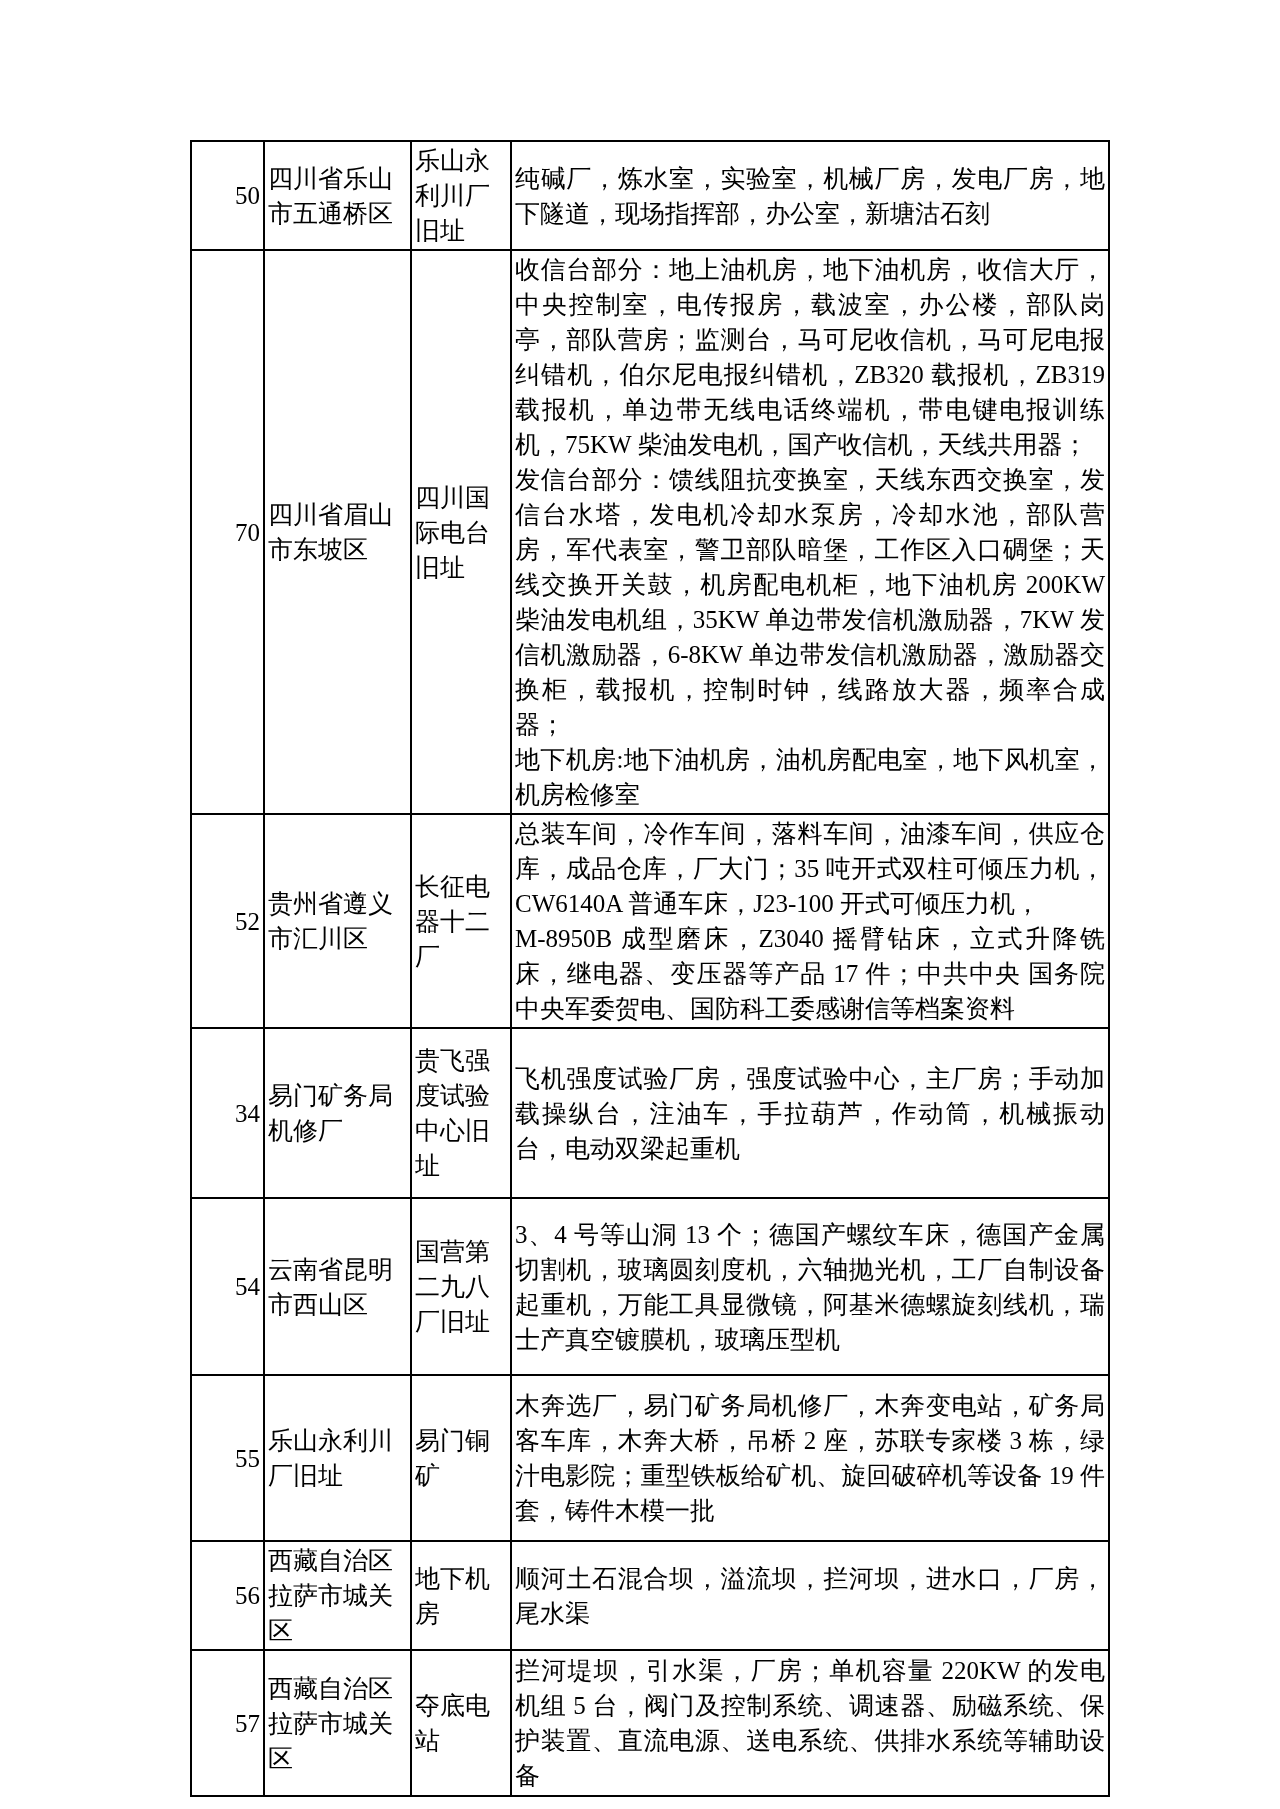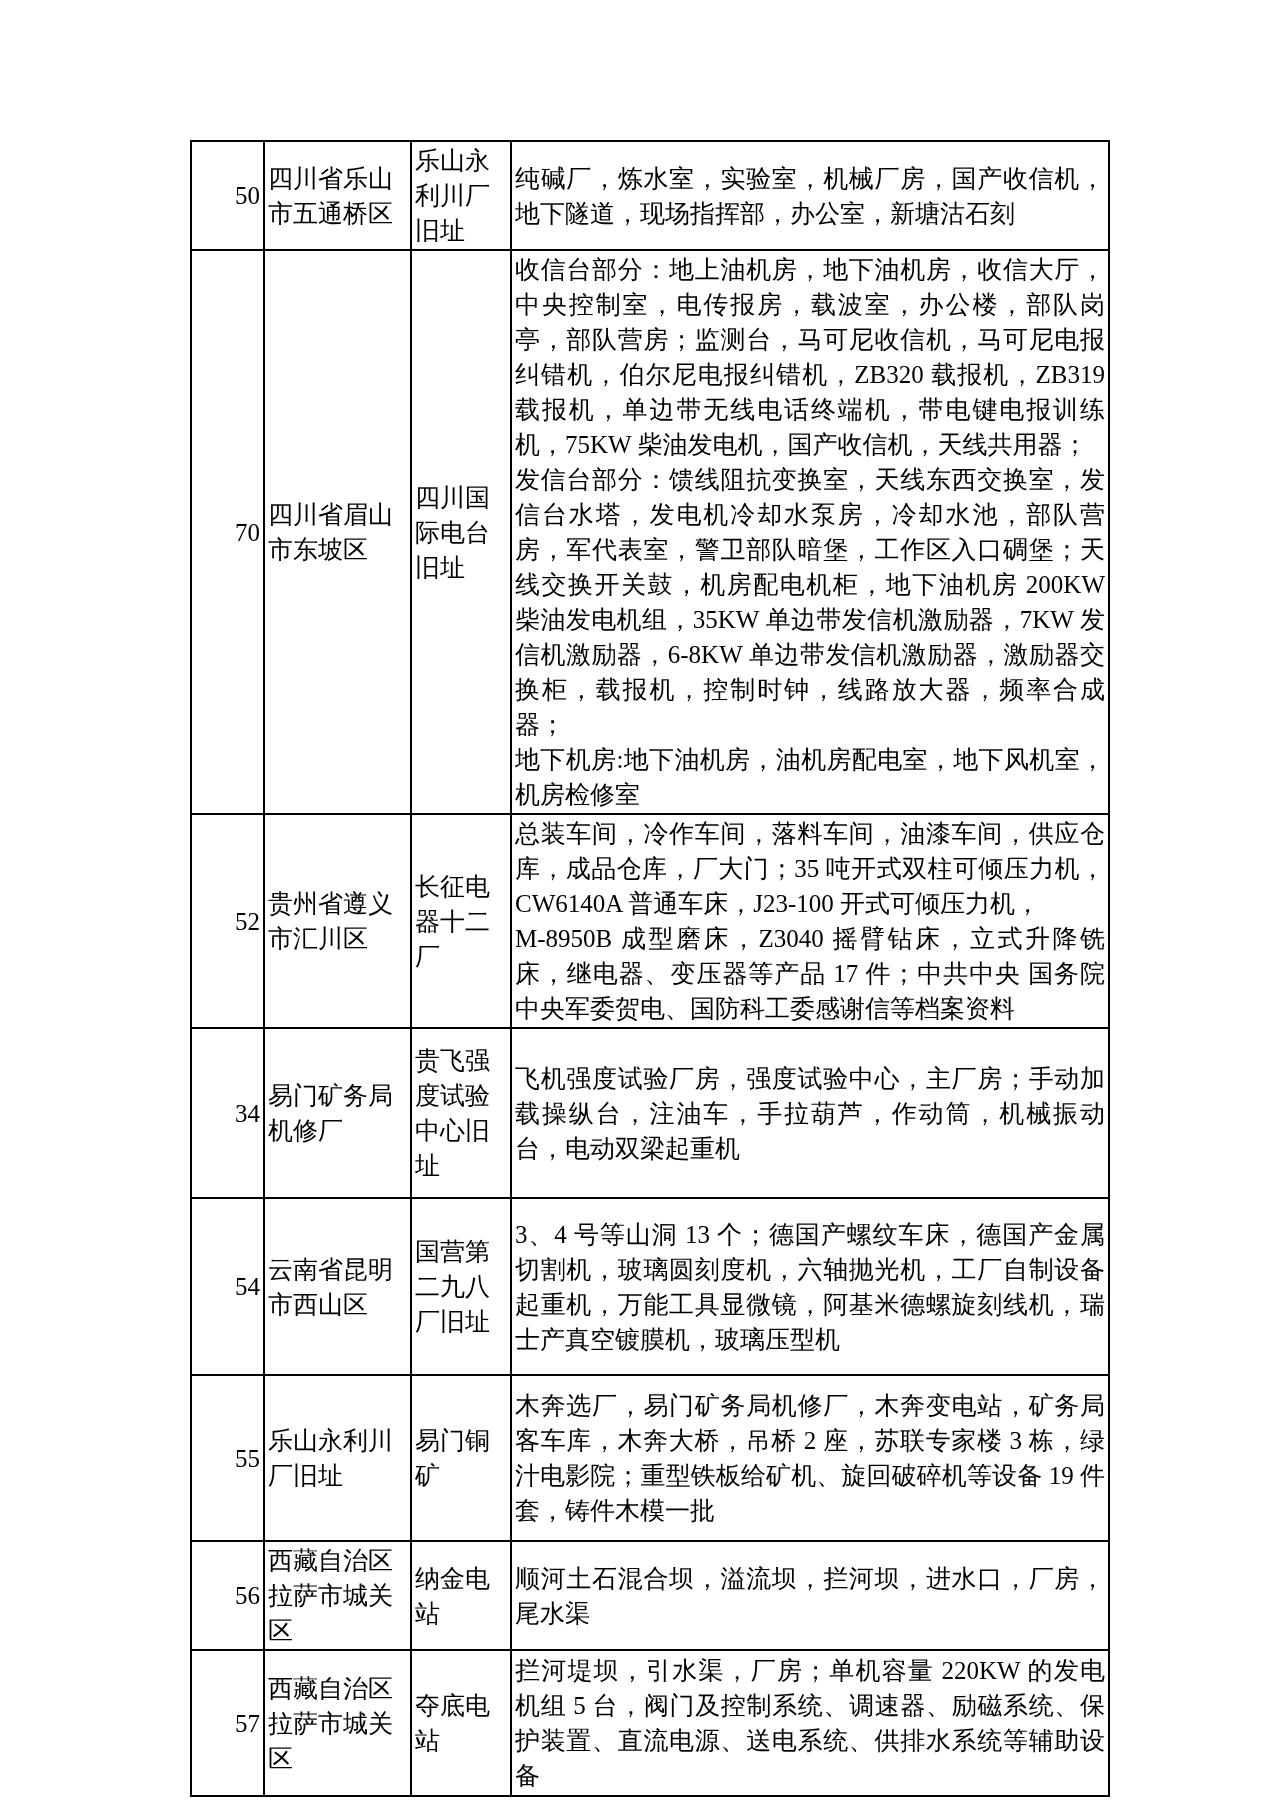--- a/index.html
+++ b/index.html
@@ -71,21 +71,21 @@
       <col class="c1">
         <col class="c2">
         <col class="c3">
         <col class="c4">
     </colgroup>
     <tbody>
       <tr class="r50">
         <td class="cell-no">50</td>
         <td class="cell-loc">四川省乐山市五通桥区</td>
         <td class="cell-site">乐山永利川厂旧址</td>
-        <td class="cell-desc">纯碱厂，炼水室，实验室，机械厂房，国产收信机，地下隧道，现场指挥部，办公室，新塘沽石刻</td>
+        <td class="cell-desc">纯碱厂，炼水室，实验室，机械厂房，发电厂房，地下隧道，现场指挥部，办公室，新塘沽石刻</td>
       </tr>
       <tr class="r51">
         <td class="cell-no">70</td>
         <td class="cell-loc">四川省眉山市东坡区</td>
         <td class="cell-site">四川国际电台旧址</td>
         <td class="cell-desc">收信台部分：地上油机房，地下油机房，收信大厅，中央控制室，电传报房，载波室，办公楼，部队岗亭，部队营房；监测台，马可尼收信机，马可尼电报纠错机，伯尔尼电报纠错机，ZB320 载报机，ZB319 载报机，单边带无线电话终端机，带电键电报训练机，75KW 柴油发电机，国产收信机，天线共用器；
 发信台部分：馈线阻抗变换室，天线东西交换室，发信台水塔，发电机冷却水泵房，冷却水池，部队营房，军代表室，警卫部队暗堡，工作区入口碉堡；天线交换开关鼓，机房配电机柜，地下油机房 200KW 柴油发电机组，35KW 单边带发信机激励器，7KW 发信机激励器，6-8KW 单边带发信机激励器，激励器交换柜，载报机，控制时钟，线路放大器，频率合成器；
 地下机房:地下油机房，油机房配电室，地下风机室，机房检修室</td>
       </tr>
       <tr class="r52">
@@ -109,21 +109,21 @@
       </tr>
       <tr class="r55">
         <td class="cell-no">55</td>
         <td class="cell-loc">乐山永利川厂旧址</td>
         <td class="cell-site">易门铜矿</td>
         <td class="cell-desc">木奔选厂，易门矿务局机修厂，木奔变电站，矿务局客车库，木奔大桥，吊桥 2 座，苏联专家楼 3 栋，绿汁电影院；重型铁板给矿机、旋回破碎机等设备 19 件套，铸件木模一批</td>
       </tr>
       <tr class="r56">
         <td class="cell-no">56</td>
         <td class="cell-loc">西藏自治区拉萨市城关区</td>
-        <td class="cell-site">纳金电站</td>
+        <td class="cell-site">地下机房</td>
         <td class="cell-desc">顺河土石混合坝，溢流坝，拦河坝，进水口，厂房，尾水渠</td>
       </tr>
       <tr class="r57">
         <td class="cell-no">57</td>
         <td class="cell-loc">西藏自治区拉萨市城关区</td>
         <td class="cell-site">夺底电站</td>
         <td class="cell-desc">拦河堤坝，引水渠，厂房；单机容量 220KW 的发电机组 5 台，阀门及控制系统、调速器、励磁系统、保护装置、直流电源、送电系统、供排水系统等辅助设备</td>
       </tr>
     </tbody>
   </table>

